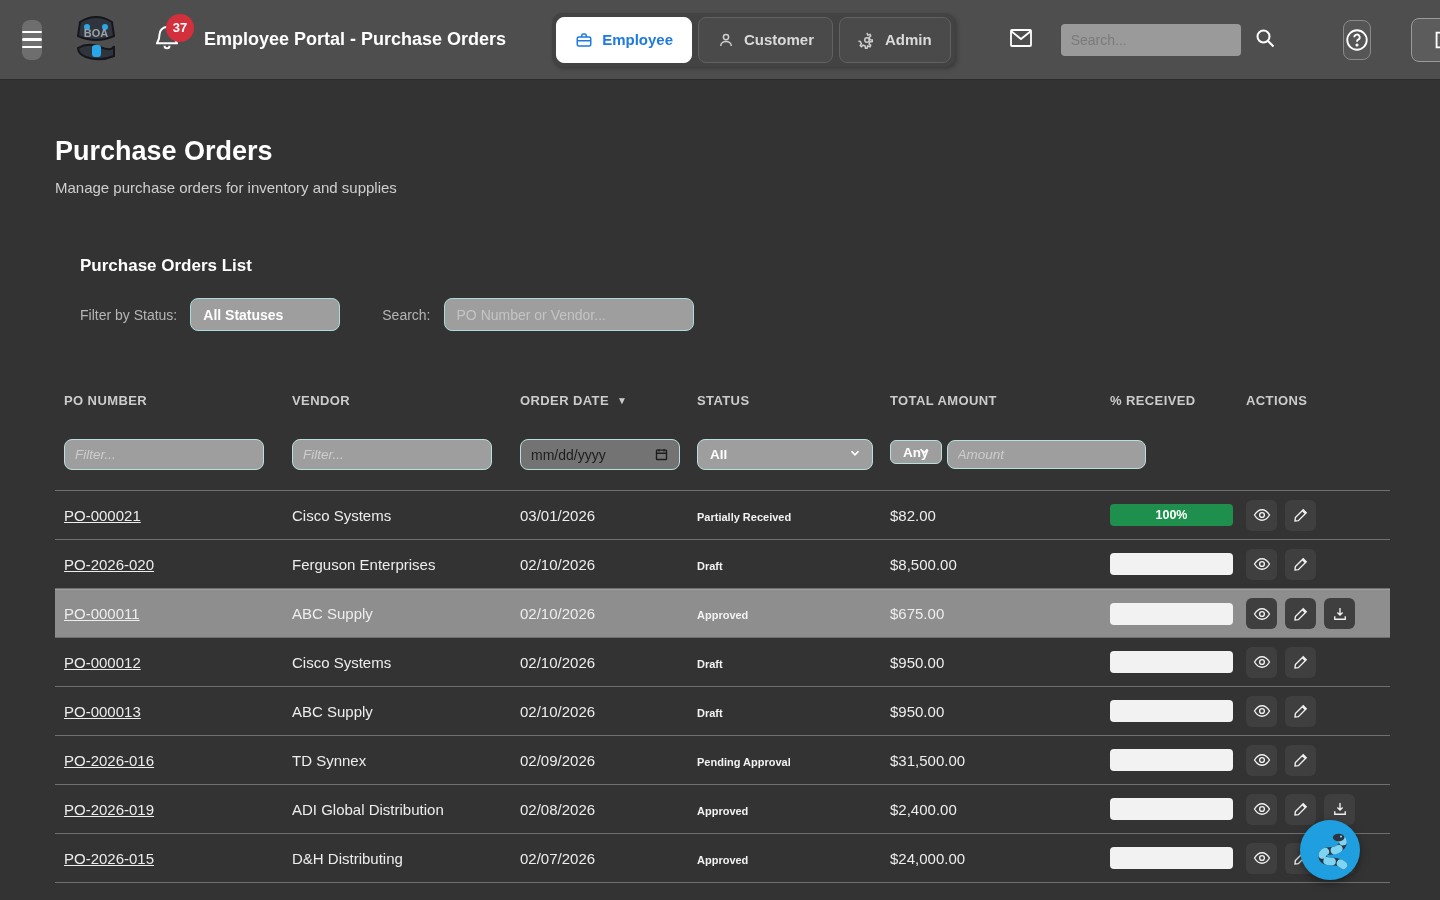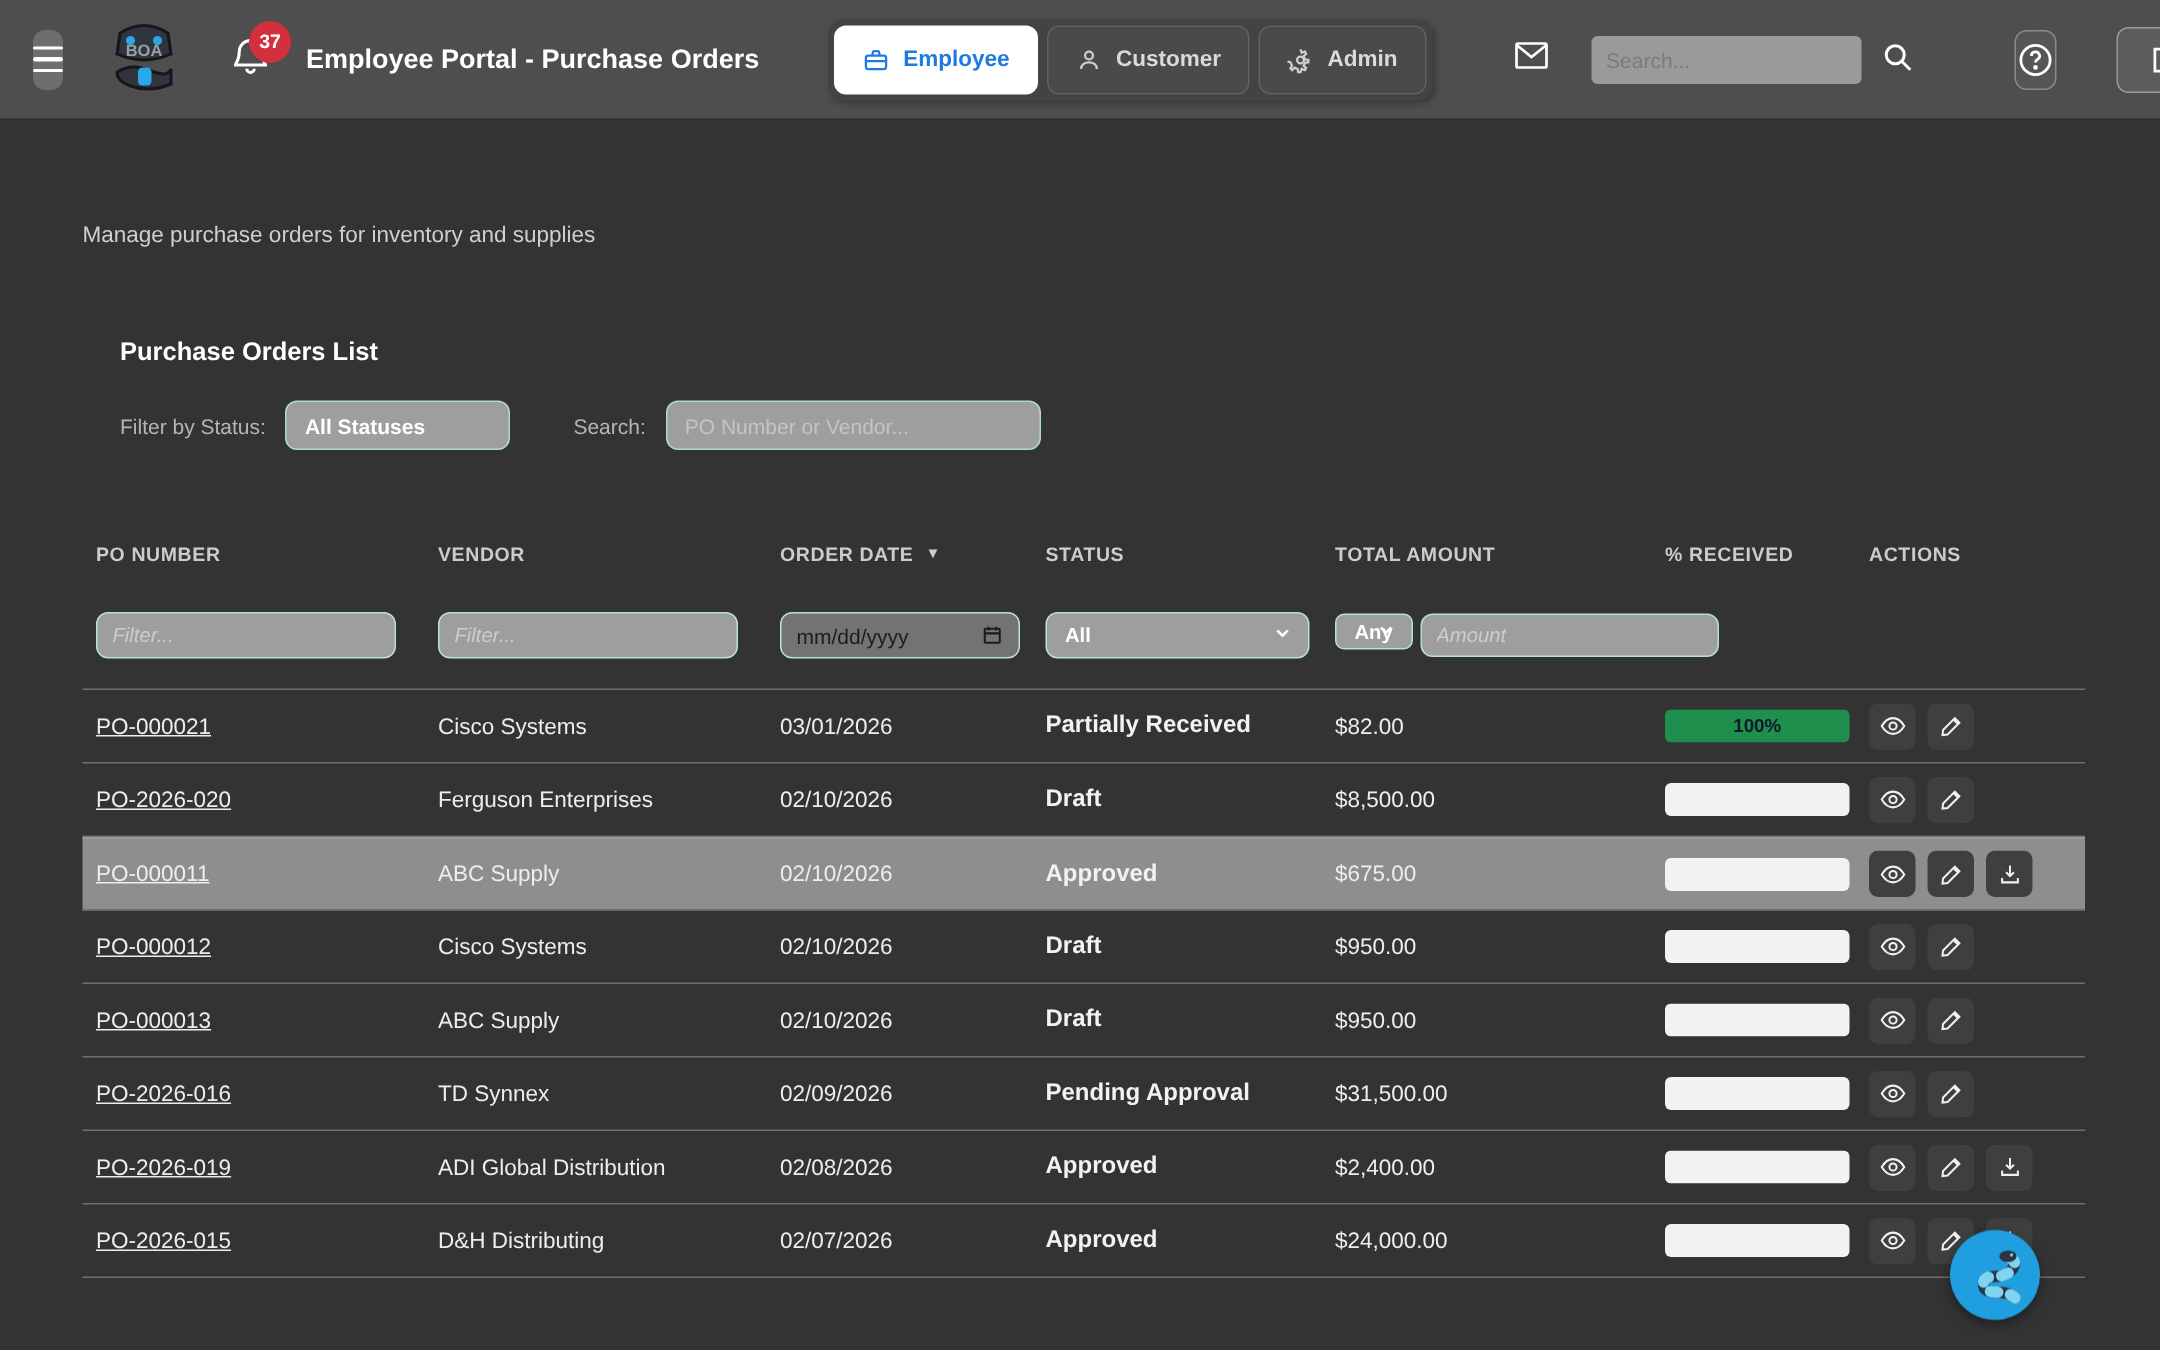--- a/index.html
+++ b/index.html
@@ -64,22 +64,22 @@
   .selbox .chev { position:absolute; right:10px; }
   .amtcell { display:flex; flex-direction:row; gap:5px; }
   .amtcell .selbox { width:202px; height:24px; border-radius:6px; }
   .amtinput { width:202px; height:29px; background:#9e9e9e; border:1.5px solid #b7e0dd; border-radius:8px; padding:0 10px; font-size:13.5px; color:#333; font-family:"Liberation Sans",sans-serif; }
   .amtinput::placeholder { color:#cdcdcd; font-style:italic; }
 
   .drow { height:49px; border-bottom:1px solid #6f6f6f; font-size:15px; color:#ededed; }
   .drow.hl { background:#8e8e8e; border-top:1px solid #9f9f9f; }
   .dcell { padding-left:9px; white-space:nowrap; overflow:hidden; }
   .polink { color:#ededed; text-decoration:underline; cursor:pointer; }
-  .statustxt { font-size:16px; font-weight:bold; color:#f2f2f2; }
-  .pbar { width:123px; height:22px; background:#f2f2f2; border-radius:4px; display:flex; align-items:center; justify-content:center; font-size:12.5px; font-weight:bold; color:#0f172a; }
+  .statustxt { font-size:11px; font-weight:bold; color:#f2f2f2; }
+  .pbar { width:123px; height:22px; background:#f2f2f2; border-radius:4px; display:flex; align-items:center; justify-content:center; font-size:12.5px; font-weight:bold; color:#ffffff; }
   .pbar.full { background:#1f8f4e; }
   .actions { display:flex; gap:8px; }
   .abtn { width:31px; height:31px; background:#3f3f3f; border:none; border-radius:6px; display:flex; align-items:center; justify-content:center; cursor:pointer; }
   .abtn svg { stroke:#f0f0f0; }
 
   .fab { position:fixed; right:80px; bottom:20px; width:60px; height:60px; border-radius:50%; background:#1f9fe0; border:none; display:flex; align-items:center; justify-content:center; cursor:pointer; box-shadow:0 3px 8px rgba(0,0,0,.4); }
 </style>
 </head>
 <body>
 
@@ -161,20 +161,21 @@
 
   <button class="logoutbtn">
     <svg viewBox="0 0 24 24" width="22" height="22" fill="none" stroke="#ffffff" stroke-width="2">
       <path d="M10 4 H5 v16 h5 M9 12 h11 M16 8 l4 4 -4 4"></path>
     </svg>
 
   </button>
 </header>
 
 <main class="main">
+  <h1 class="pagetitle">Purchase Orders</h1>
   <div class="pagesub">Manage purchase orders for inventory and supplies</div>
 
   <div class="panelhead">
     <div class="paneltitle">Purchase Orders List</div>
   </div>
 
   <div class="filters">
     <span class="flabel">Filter by Status:</span>
     <div class="fselect">All Statuses</div>
     <span class="flabel fsearchlabel">Search:</span>

